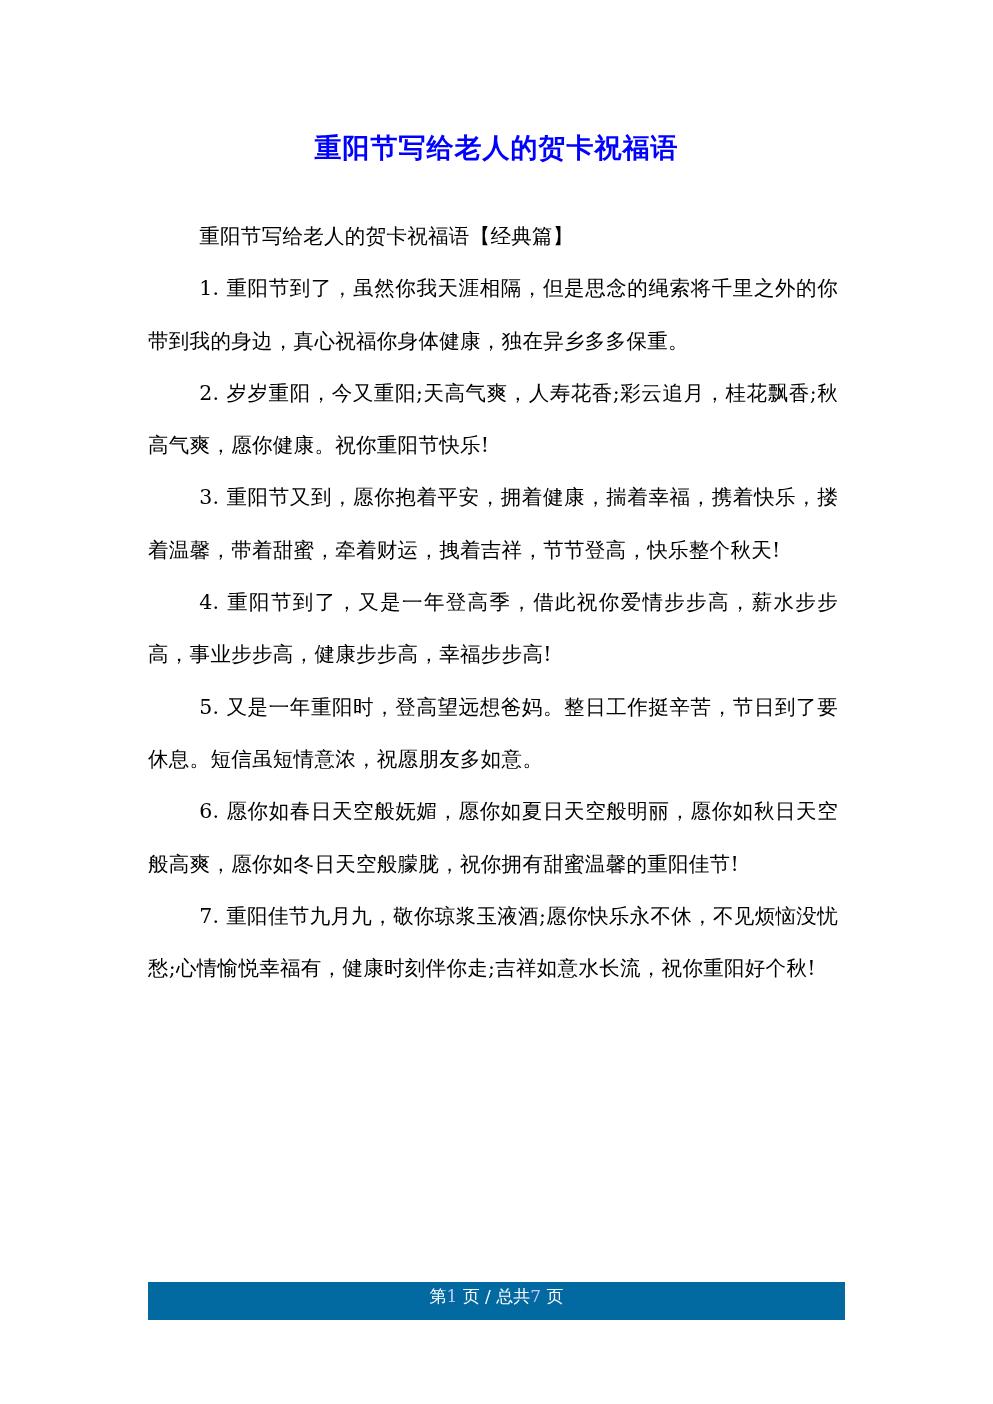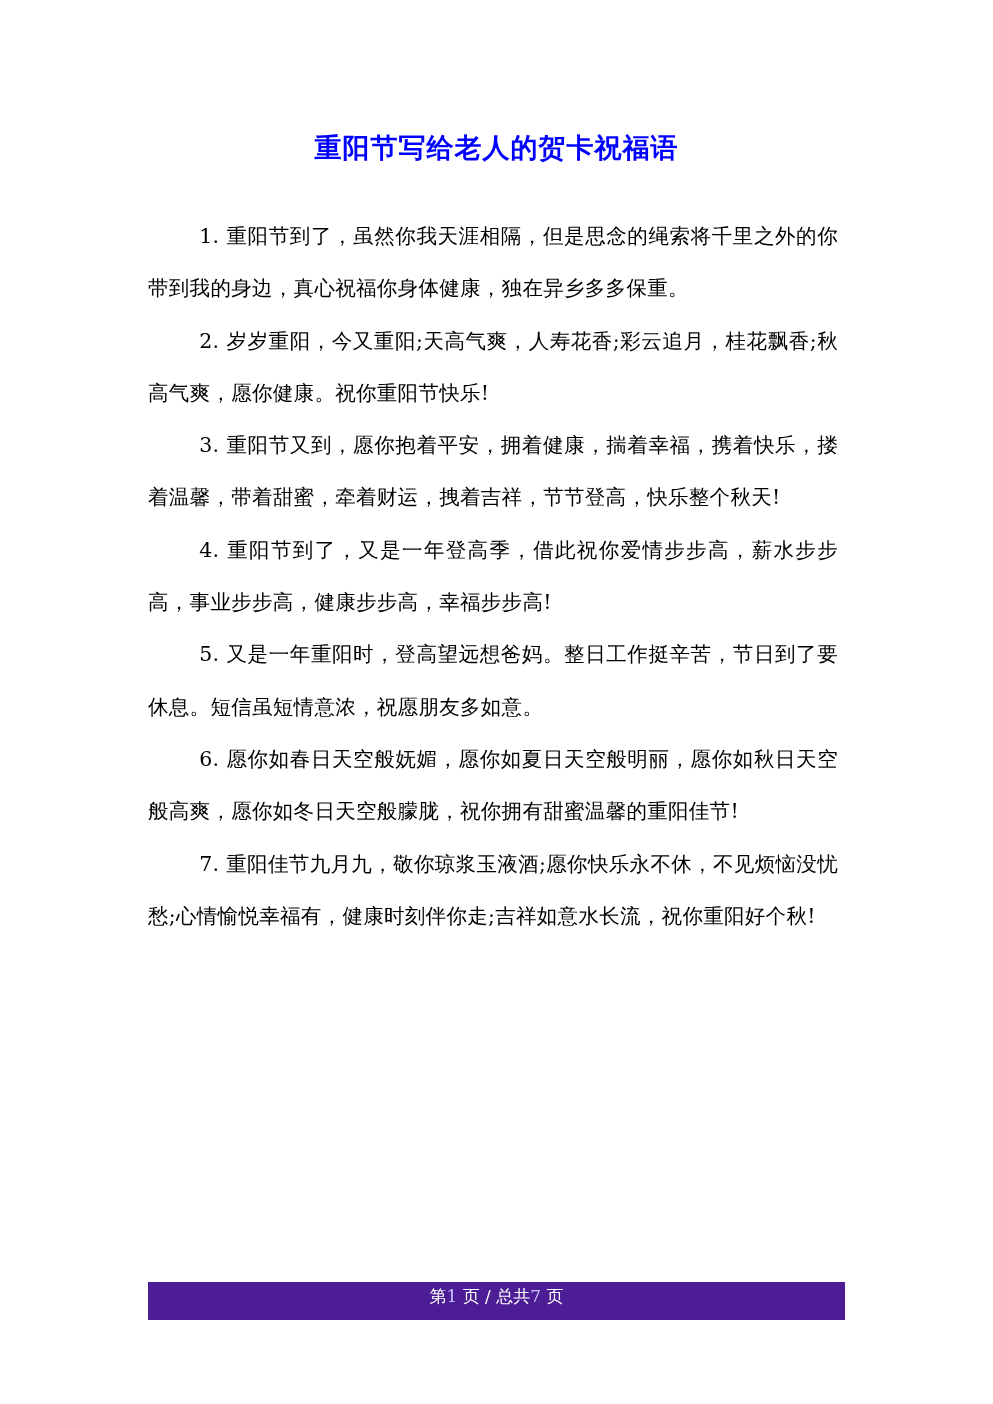--- a/index.html
+++ b/index.html
@@ -41,37 +41,38 @@
     .body-text p {
       margin: 0;
       text-indent: 2.5em;
     }
     .page-footer {
       position: absolute;
       left: 148px;
       top: 1282px;
       width: 697px;
       height: 38px;
-      background: #4c1d95;
+      background: #0369a1;
       color: #ffffff;
       text-align: center;
       font-size: 17px;
       line-height: 28px;
       font-family: "DejaVu Serif", "Liberation Serif", serif;
     }
     .page-footer .num {
       color: #c8c8ff;
     }
   </style>
 </head>
 <body>
 
 <div class="page-title">重阳节写给老人的贺卡祝福语</div>
 
 <div class="body-text">
+  <p>重阳节写给老人的贺卡祝福语【经典篇】</p>
   <p>1. 重阳节到了，虽然你我天涯相隔，但是思念的绳索将千里之外的你带到我的身边，真心祝福你身体健康，独在异乡多多保重。</p>
   <p>2. 岁岁重阳，今又重阳;天高气爽，人寿花香;彩云追月，桂花飘香;秋高气爽，愿你健康。祝你重阳节快乐!</p>
   <p>3. 重阳节又到，愿你抱着平安，拥着健康，揣着幸福，携着快乐，搂着温馨，带着甜蜜，牵着财运，拽着吉祥，节节登高，快乐整个秋天!</p>
   <p>4. 重阳节到了，又是一年登高季，借此祝你爱情步步高，薪水步步高，事业步步高，健康步步高，幸福步步高!</p>
   <p>5. 又是一年重阳时，登高望远想爸妈。整日工作挺辛苦，节日到了要休息。短信虽短情意浓，祝愿朋友多如意。</p>
   <p>6. 愿你如春日天空般妩媚，愿你如夏日天空般明丽，愿你如秋日天空般高爽，愿你如冬日天空般朦胧，祝你拥有甜蜜温馨的重阳佳节!</p>
   <p>7. 重阳佳节九月九，敬你琼浆玉液酒;愿你快乐永不休，不见烦恼没忧愁;心情愉悦幸福有，健康时刻伴你走;吉祥如意水长流，祝你重阳好个秋!</p>
 </div>
 
 <div class="page-footer">

